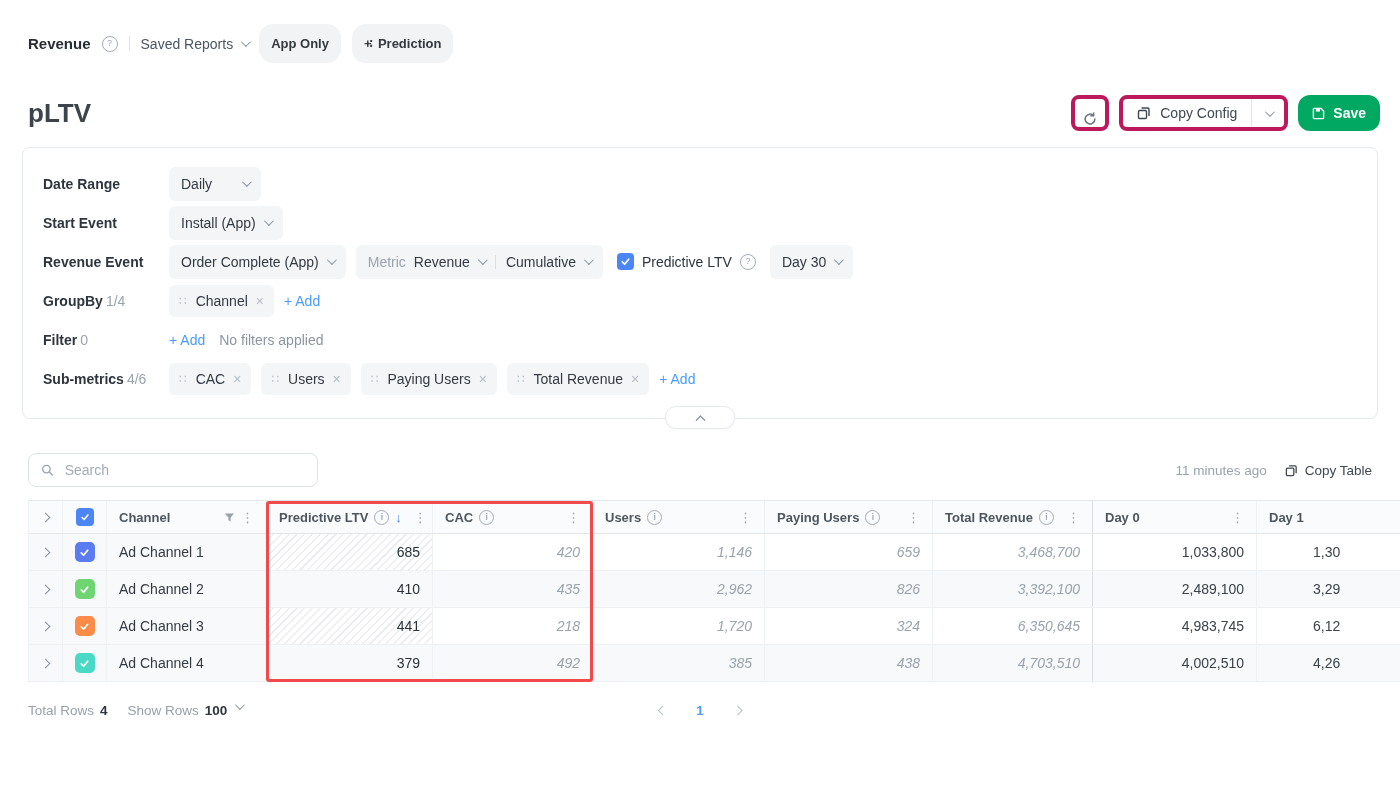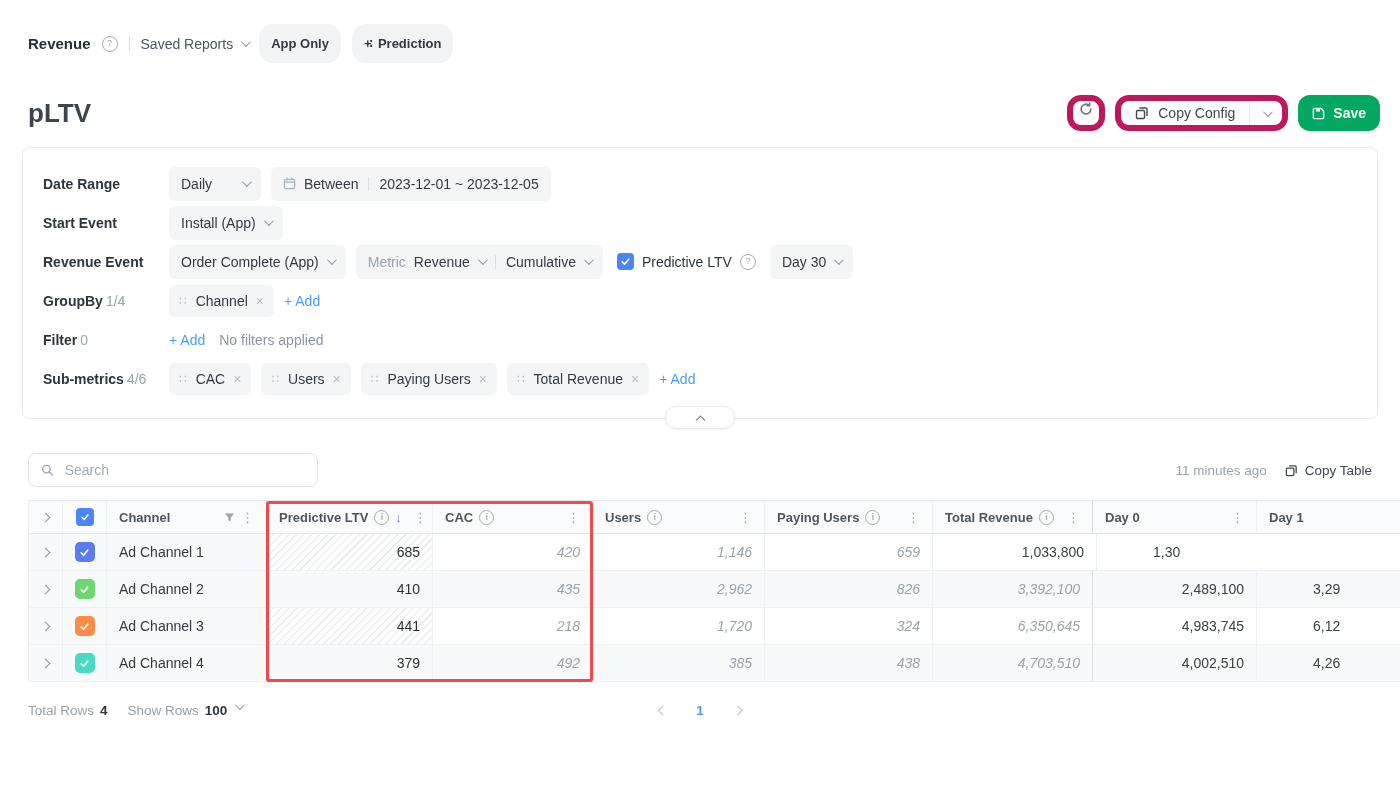--- a/index.html
+++ b/index.html
@@ -22,21 +22,21 @@
   .tb-divider{width:1px;height:15px;background:#dfe3e8;}
   .tb-saved{display:inline-flex;align-items:center;gap:8px;color:#4b5563;cursor:pointer;}
   .tb-pill{display:inline-flex;align-items:center;gap:4px;background:#f1f3f5;border-radius:14px;
       padding:12px 12px;font-size:13px;font-weight:600;color:#33393f;cursor:pointer;}
   .sparkle{font-weight:700;letter-spacing:-2px;margin-right:3px;color:#33393f;}
 
   
   .hdr{display:flex;align-items:center;justify-content:space-between;padding:0 20px 0 28px;margin-top:32px;}
   .hdr-title{font-size:26px;font-weight:600;color:#3d444c;}
   .hdr-actions{display:flex;align-items:center;gap:10px;}
-  .btn{display:inline-flex;align-items:flex-start;background:#fff;border:6px solid #be185d;border-radius:14px;
+  .btn{display:inline-flex;align-items:flex-end;background:#fff;border:4px solid #be185d;border-radius:8px;
       height:36px;box-sizing:border-box;color:#3f4750;font-size:14px;font-weight:500;cursor:pointer;}
   .icon-btn{width:38px;justify-content:center;}
   .split{padding:0;}
   .seg-main{display:inline-flex;align-items:center;gap:9px;padding:0 14px;height:100%;cursor:pointer;}
   .seg-chev{display:inline-flex;align-items:center;justify-content:center;width:32px;height:100%;
       border-left:1px solid #e2e6ea;cursor:pointer;}
   .btn-save{display:inline-flex;align-items:center;gap:8px;height:36px;border:none;border-radius:12px;
       padding:0 14px;color:#fff;font-size:14px;font-weight:600;cursor:pointer;}
 
   
@@ -173,30 +173,20 @@
   </div>
 
   <div class="panel">
 
     <div class="cfg-row">
       <div class="cfg-label"><span>Date Range</span></div>
       <div class="pill select-daily">
         <span>Daily</span>
         <i class="cv cv-down"></i>
       </div>
-      <div class="pill">
-        <svg width="13" height="13" viewBox="0 0 14 14">
-            <rect x="1.5" y="2.5" width="11" height="10" rx="1.5" fill="none" stroke="#aab4be" stroke-width="1.4"></rect>
-            <path d="M1.5 5.5h11" stroke="#aab4be" stroke-width="1.4"></path>
-            <path d="M4.5 1v2.2M9.5 1v2.2" stroke="#aab4be" stroke-width="1.4" stroke-linecap="round"></path>
-          </svg>
-        <span>Between</span>
-        <span class="pill-div"></span>
-        <span>2023-12-01 ~ 2023-12-05</span>
-      </div>
     </div>
 
     <div class="cfg-row">
       <div class="cfg-label"><span>Start Event</span></div>
       <div class="pill">
         <span>Install (App)</span>
         <i class="cv cv-down"></i>
       </div>
     </div>
 
@@ -384,20 +374,21 @@
           <svg width="11" height="11" viewBox="0 0 12 12">
               <polyline points="2.5,6.5 5,9 9.5,3.5" fill="none" stroke="#fff" stroke-width="1.8" stroke-linecap="round" stroke-linejoin="round"></polyline>
             </svg>
         </span>
       </div>
       <div class="tc col-channel left-col chan">Ad Channel 1</div>
       <div class="tc col-pltv num cell-hatch val">685</div>
       <div class="tc col-cac num val-italic">420</div>
       <div class="tc col-users num val-italic">1,146</div>
       <div class="tc col-paying num val-italic">659</div>
+      <div class="tc col-total num val-italic">3,468,700</div>
       <div class="tc col-day0 num day-val">1,033,800</div>
       <div class="tc col-day1 cell-day1 day-val">1,30</div>
     </div>
 
     <div class="t-row t-body alt">
       <div class="tc col-expand left-col">
           <i class="cv cv-right"></i>
         </div>
       <div class="tc col-check left-col">
         <span class="row-cbx" style="background-color: rgb(111, 213, 115);">

